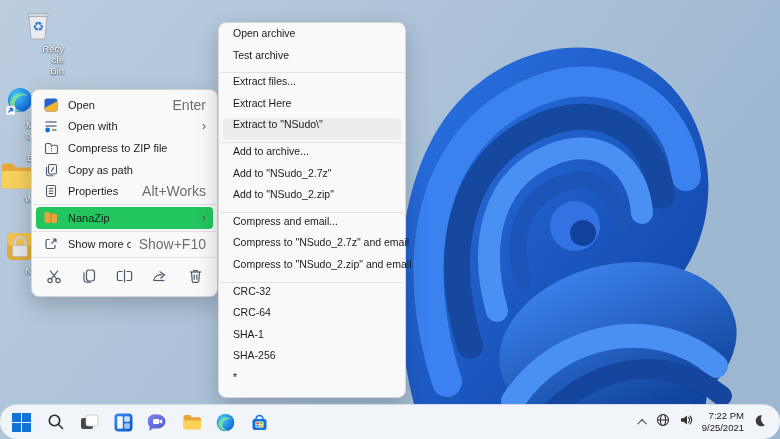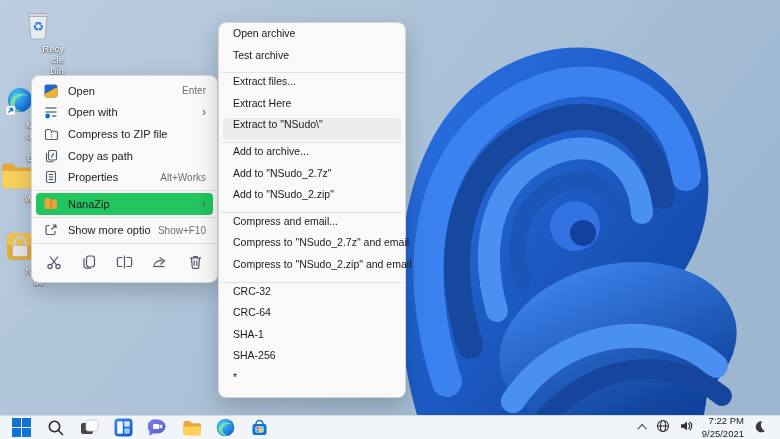--- a/index.html
+++ b/index.html
@@ -11,43 +11,43 @@
 
   
   .dicon { position:absolute; width:52px; display:flex; flex-direction:column; align-items:center; gap:2px; z-index:1; }
   .dicon .glyph { display:flex; align-items:center; justify-content:center; }
   .dicon .dlabel { font-size:9.5px; color:#fff; text-align:right; line-height:1.15;
       text-shadow:0 1px 2px rgba(0,0,0,.65), 0 0 2px rgba(0,0,0,.4); word-break:break-word;margin-left:28px; }
 
   
   .menu { position:absolute; background:#f9f9f9; border:1px solid #d6d6d6; border-radius:8px;
       box-shadow:0 8px 22px rgba(0,0,0,.20); padding:4px 0; }
-  #main-menu { left:31px; top:75px; width:187px; z-index:11; }
+  #main-menu { left:31px; top:89px; width:187px; z-index:11; }
   #sub-menu  { left:218px; top:22px; width:188px; z-index:12; }
 
   .mi { display:flex; align-items:center; height:21.6px; margin:0 4px; padding:0 7px;
       border-radius:4px; font-size:11px; color:#1b1b1b; white-space:nowrap; }
   .mi.hl { background:#22c55e; }
   .mi .ic { width:16px; height:15px; margin-right:9px; display:flex; align-items:center; justify-content:center; flex:none; }
   .mi .lbl { flex:1; overflow:hidden; }
-  .mi .sc { color:#6e6e6e; font-size:10px; margin-left:8px; }
+  .mi .sc { color:#6e6e6e; font-size:14px; margin-left:8px; }
   .mi .chev { color:#5a5a5a; font-size:12px; margin-left:8px; line-height:1; }
 
   .smi { display:flex; align-items:flex-start; height:21.6px; margin:0 4px; padding:0 10px;
       border-radius:4px; font-size:10.5px; color:#1b1b1b; white-space:nowrap; }
   .smi.hl { background:#ececec; }
 
   .sep { height:1px; background:#e2e2e2; margin:2px 1px; }
 
   .action-row { display:flex; align-items:center; height:32px; padding:0 12px; gap:16px; }
   .abtn { width:22px; height:22px; border-radius:4px; display:flex; align-items:center; justify-content:center; }
 
   
-  .taskbar { position:absolute; left:0; right:0; bottom:0; height:24px; background:#f1f5fa;
-      border-top:1px solid rgba(120,140,160,.25); display:flex; align-items:center; padding:0 8px; z-index:20; }
+  .taskbar { position:absolute; left:0; right:0; bottom:0; height:35px; background:#f1f5fa;
+      border-top:1px solid rgba(120,140,160,.25); display:flex; align-items:center; padding:0 8px; z-index:20;border-radius:17px; }
   .tb-left { display:flex; align-items:center; gap:7px; }
   .tbtn { width:27px; height:27px; border-radius:5px; display:flex; align-items:center; justify-content:center; }
   .tray { margin-left:auto; display:flex; align-items:center; gap:9px; padding-right:6px; }
   .chev-up { width:7px; height:7px; border-left:1.6px solid #3a3a3a; border-top:1.6px solid #3a3a3a;
       transform:rotate(45deg) translateY(2px); }
   .clock { text-align:right; font-size:9.5px; color:#1b1b1b; line-height:1.3; }
 </style>
 </head>
 <body>
 

